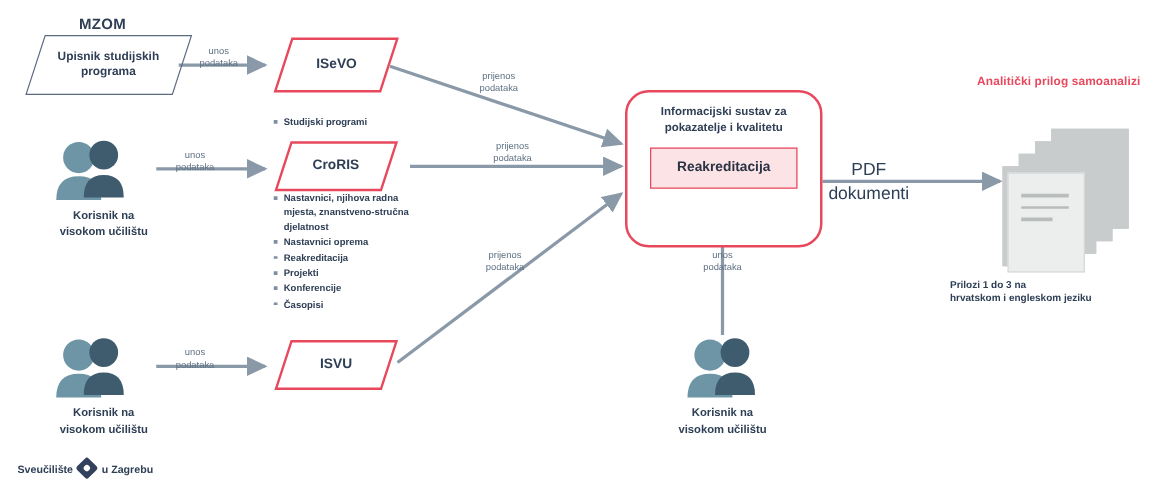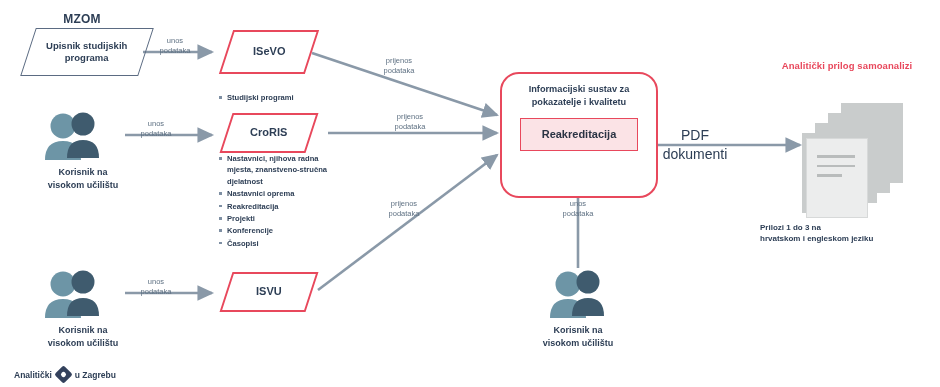--- a/index.html
+++ b/index.html
@@ -324,18 +324,18 @@
       <i style="width:38px;"></i>
       <i style="width:25px;"></i>
     </div>
   </div>
 
   <div class="out-title" style="left:757px; top:60px; width:180px;">Analitički prilog samoanalizi</div>
 
   <div class="out-caption" style="left:760px; top:222px; width:176px;">Prilozi 1 do 3 na<br>hrvatskom i engleskom jeziku</div>
 
   <div id="footer-logo">
-    <span>Analitički</span>
+    <span>Sveučilište</span>
     <span class="mark"></span>
     <span>u Zagrebu</span>
   </div>
 
 </div>
 
 </body></html>

